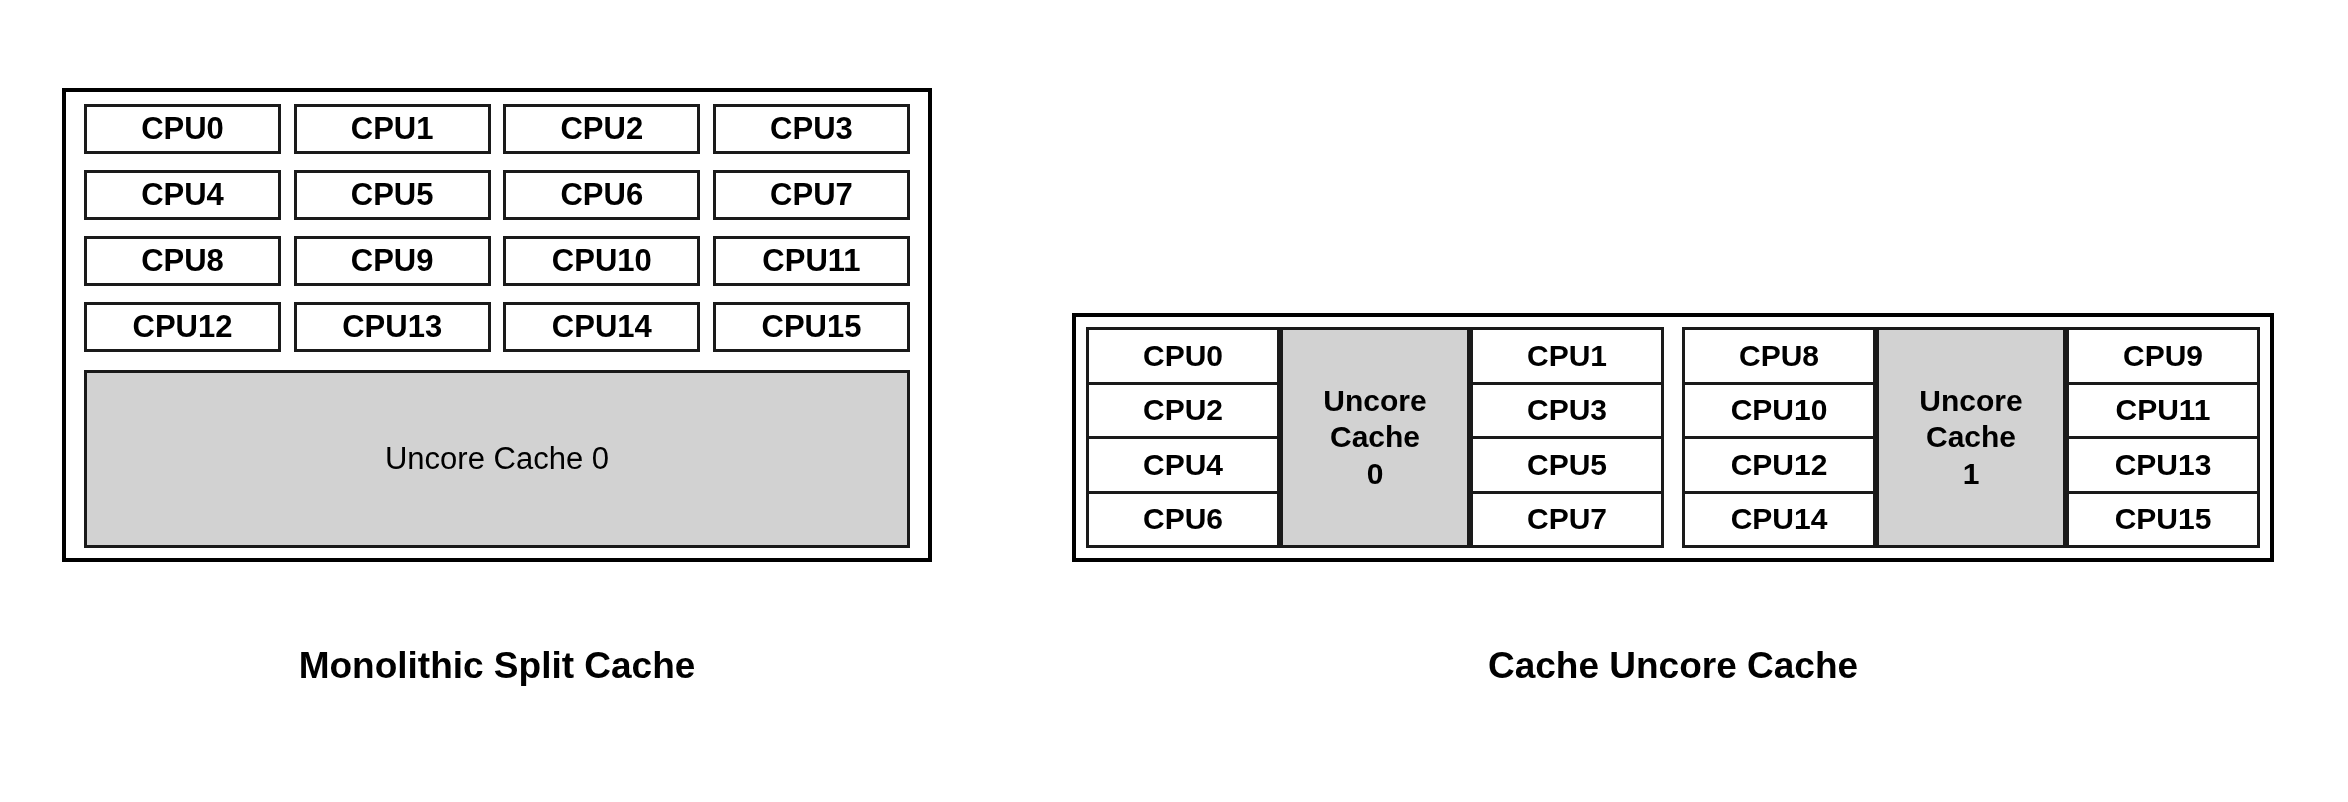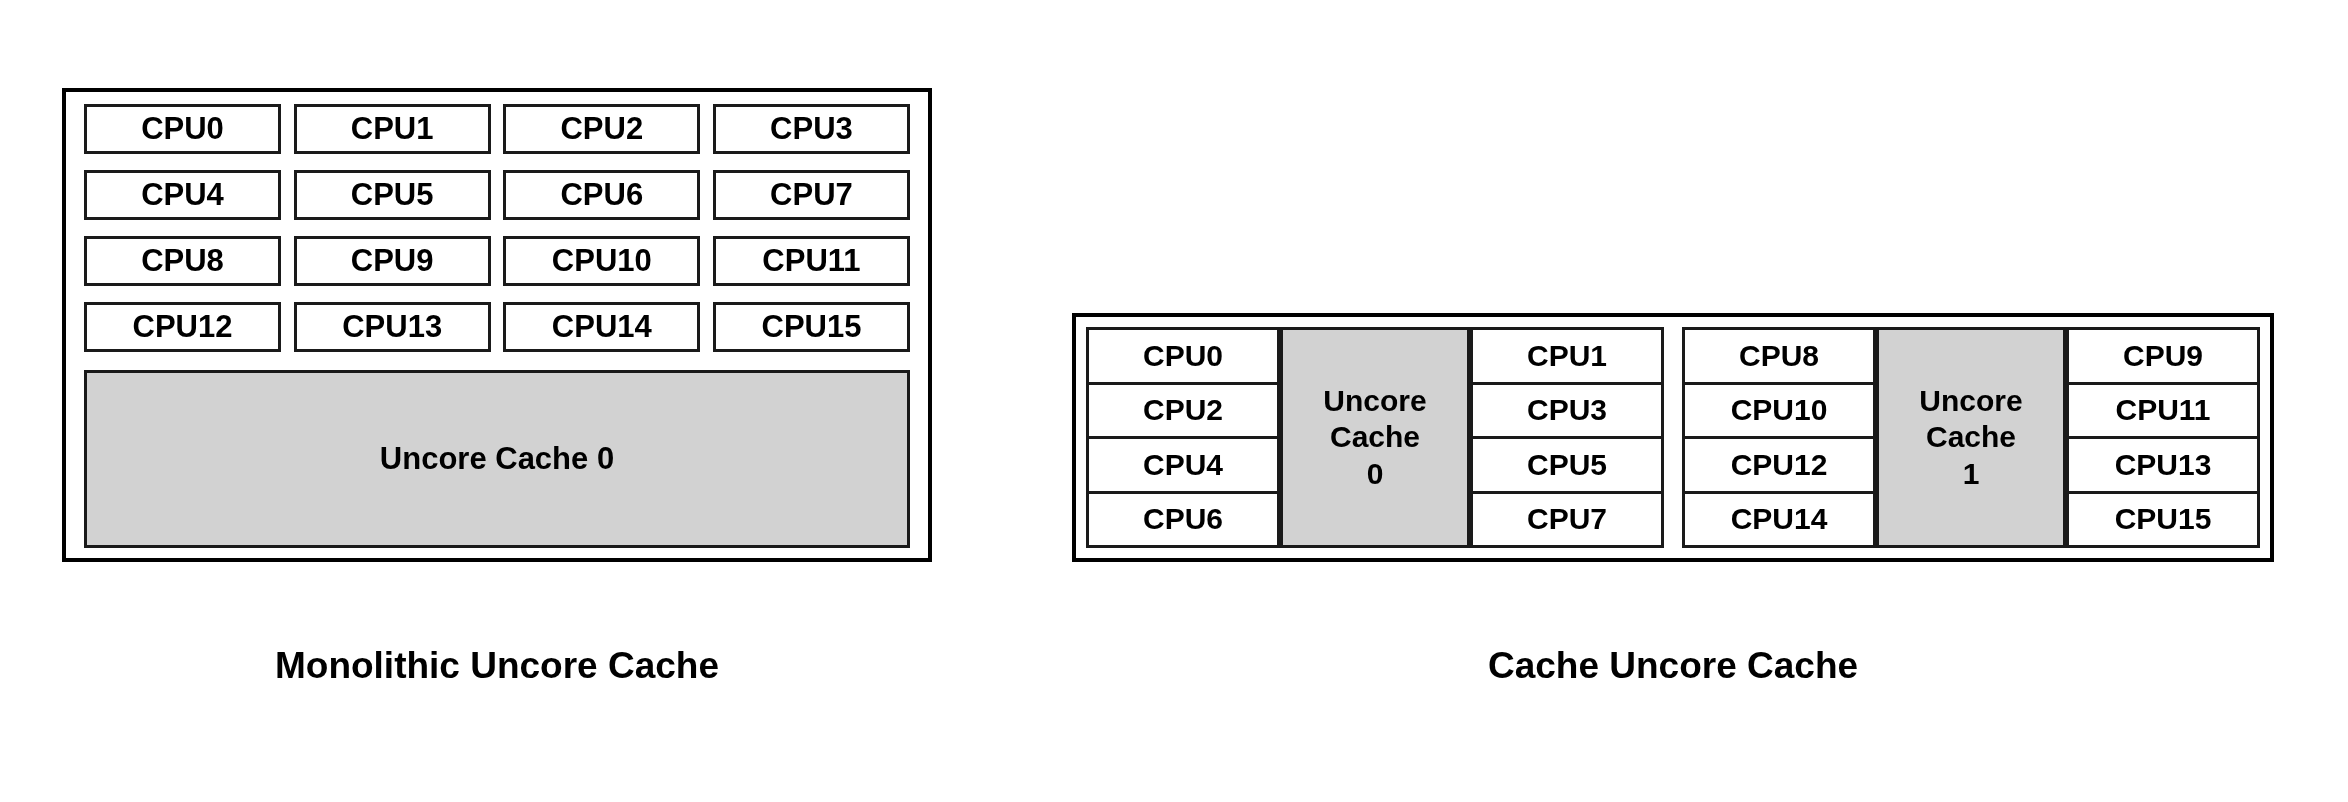--- a/index.html
+++ b/index.html
@@ -64,21 +64,21 @@
   #mono-cache {
     flex: 1 1 auto;
     margin-top: 2px;
     box-sizing: border-box;
     border: 3px solid #1a1a1a;
     background: #d2d2d2;
     display: flex;
     align-items: center;
     justify-content: center;
     font-size: 31px;
-    font-weight: bold;
+    font-weight: normal;
     color: #000000;
   }
 
   
   #split-figure {
     position: absolute;
     left: 1072px;
     top: 313px;
     width: 1202px;
     height: 249px;
@@ -244,14 +244,14 @@
         <div class="split-cpu">CPU9</div>
         <div class="split-cpu">CPU11</div>
         <div class="split-cpu">CPU13</div>
         <div class="split-cpu">CPU15</div>
       </div>
     </div>
 
   </div>
 </div>
 
-<div class="caption" id="caption-mono">Monolithic Uncore Cache</div>
+<div class="caption" id="caption-mono">Monolithic Split Cache</div>
 <div class="caption" id="caption-split">Cache Uncore Cache</div>
 
 </body></html>

